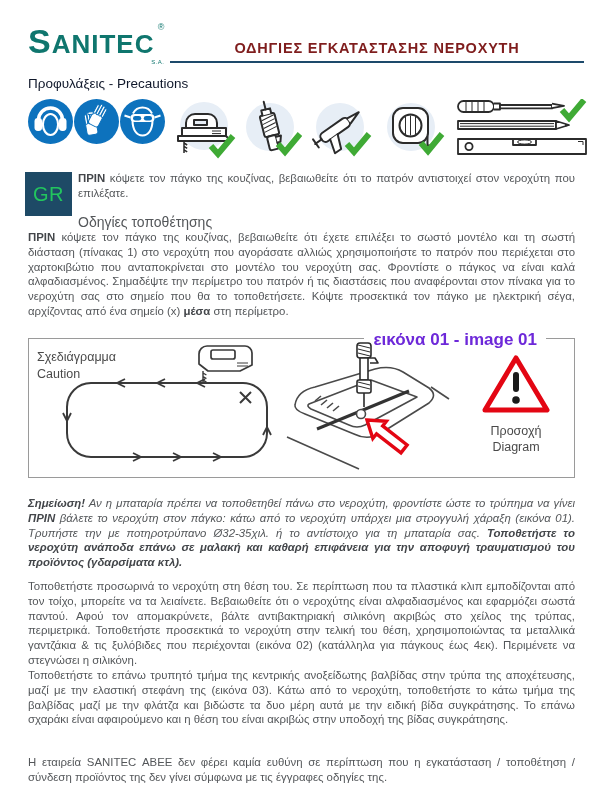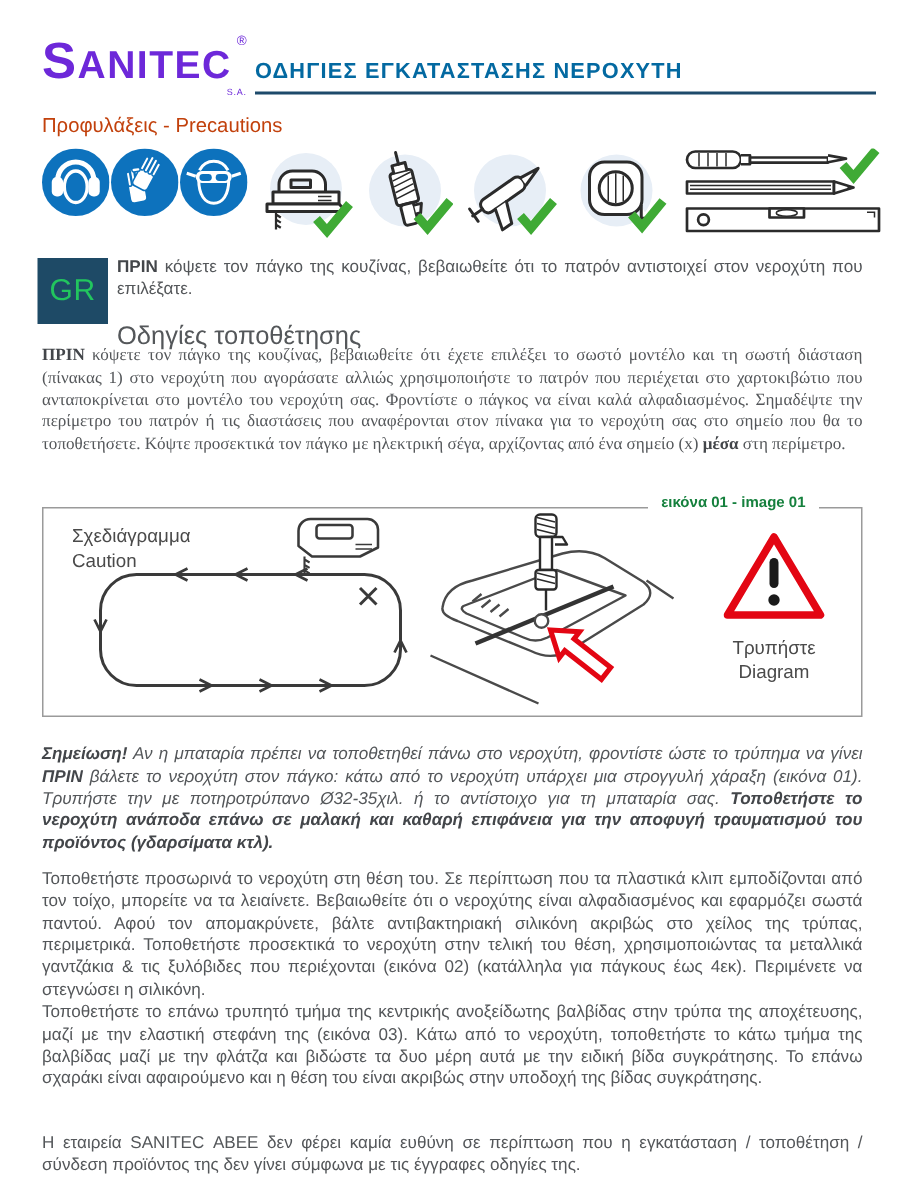--- a/index.html
+++ b/index.html
@@ -1,48 +1,48 @@
 <!DOCTYPE html>
 <html><head>
 <meta charset="utf-8">
 <style>
   * { margin:0; padding:0; box-sizing:border-box; }
   html,body { width:600px; height:800px; background:#ffffff; font-family:"Liberation Sans", sans-serif; }
   .page { position:relative; width:600px; height:800px; background:#fff; overflow:hidden; }
 
   
-  .logo { position:absolute; left:28px; top:24px; color:#6d28d9; }
+  .logo { position:absolute; left:28px; top:24px; color:#0f766e; }
   .logo-text { display:block; font-weight:700; font-size:26px; letter-spacing:1px; line-height:1; }
   .logo-text::first-letter { font-size:34px; }
   .logo-reg { position:absolute; top:-2px; right:-10px; font-size:9px; }
   .logo-sa { position:absolute; right:-10px; bottom:-7px; font-size:6px; letter-spacing:.5px; }
-  .doc-title { position:absolute; left:170px; top:40px; width:414px; text-align:left; color:#0369a1; font-weight:700; font-size:14.5px; letter-spacing:.8px; }
+  .doc-title { position:absolute; left:170px; top:40px; width:414px; text-align:center; color:#7f1d1d; font-weight:700; font-size:14.5px; letter-spacing:.8px; }
   .header-rule { position:absolute; left:170px; top:61px; width:414px; height:2px; background:#1d4a6b; }
 
-  .section-heading { position:absolute; left:28px; top:76px; font-size:13.5px; color:#c2410c; }
+  .section-heading { position:absolute; left:28px; top:76px; font-size:13.5px; color:#0f172a; }
 
   
   .icons-row { position:absolute; left:28px; top:99px; width:568px; height:62px; }
   .ico { position:absolute; top:0; }
   .chk { stroke:#3faa35; stroke-width:6; fill:none; stroke-linecap:butt; stroke-linejoin:miter; }
   .line { stroke:#2b2b2b; stroke-width:2; fill:#fff; stroke-linejoin:round; stroke-linecap:round; }
   .thin { stroke:#2b2b2b; stroke-width:1; fill:none; }
 
   
   .gr-badge { position:absolute; left:25px; top:172px; width:47px; height:44px; background:#1e4a66; color:#22c55e; font-size:20px; display:flex; align-items:center; justify-content:center; letter-spacing:.5px; }
   .body-txt { color:#54575a; font-size:11.4px; line-height:14.8px; text-align:justify; }
   .intro { position:absolute; left:78px; top:171px; width:497px; }
-  .install-heading { position:absolute; left:78px; top:214px; font-size:17px; color:#54575a; }
-  .p1 { position:absolute; left:28px; top:230px; width:547px;font-family:Liberation Serif, serif; }
+  .install-heading { position:absolute; left:78px; top:214px; font-size:14px; color:#54575a; }
+  .p1 { position:absolute; left:28px; top:230px; width:547px; }
   b { font-weight:700; color:#43464a;margin-top:37px; }
 
   
   .figure { position:absolute; left:28px; top:338px; width:547px; height:140px; border:1.5px solid #9a9a9a; }
-  .figure-label { position:absolute; top:-9px; right:28px; background:#fff; padding:0 9px; font-weight:700; font-size:10px; color:#15803d; }
-  .diagram-caption { position:absolute; left:19px; top:10px; font-size:12.5px; color:#4a4a4a; line-height:1.35; }
+  .figure-label { position:absolute; top:-9px; right:28px; background:#fff; padding:0 9px; font-weight:700; font-size:17px; color:#6d28d9; }
+  .diagram-caption { position:absolute; left:8px; top:10px; font-size:12.5px; color:#4a4a4a; line-height:1.35; }
   .diagram-svg { position:absolute; left:10px; top:2px; }
   .sink-svg { position:absolute; left:252px; top:2px; }
   .caution { position:absolute; left:428px; top:14px; width:118px; text-align:center; }
   .caution-text { font-size:12.5px; color:#4a4a4a; line-height:1.3; margin-top:4px; }
 
   .note { position:absolute; left:28px; top:496px; width:547px; font-style:italic; }
   .p2 { position:absolute; left:28px; top:579px; width:547px; }
   .p3 { position:absolute; left:28px; top:668px; width:547px; }
   .disclaimer { position:absolute; left:28px; top:755px; width:547px; }
 </style>
@@ -227,21 +227,21 @@
       </g>
     </svg>
 
     <div class="caution">
       <svg width="74" height="62" viewBox="0 0 74 62">
         <path d="M37,5 L68,57 H6 Z" fill="#fff" stroke="#e30613" stroke-width="5" stroke-linejoin="round"></path>
         <rect x="34" y="19" width="6" height="20" rx="3" fill="#1a1a1a"></rect>
         <circle cx="37" cy="47" r="3.8" fill="#1a1a1a"></circle>
       </svg>
       <div class="caution-text">
-        <div>Τρυπήστε</div>
+        <div>Προσοχή</div>
         <div>Diagram</div>
       </div>
     </div>
   </div>
 
   <p class="body-txt note"><b>Σημείωση!</b><span> Αν η μπαταρία πρέπει να τοποθετηθεί πάνω στο νεροχύτη, φροντίστε ώστε το τρύπημα να γίνει </span><b>ΠΡΙΝ</b><span> βάλετε το νεροχύτη στον πάγκο: κάτω από το νεροχύτη υπάρχει μια στρογγυλή χάραξη (εικόνα 01). Τρυπήστε την με ποτηροτρύπανο Ø32-35χιλ. ή το αντίστοιχο για τη μπαταρία σας. </span><b>Τοποθετήστε το νεροχύτη ανάποδα επάνω σε μαλακή και καθαρή επιφάνεια για την αποφυγή τραυματισμού του προϊόντος (γδαρσίματα κτλ).</b></p>
 
   <p class="body-txt p2">Τοποθετήστε προσωρινά το νεροχύτη στη θέση του. Σε περίπτωση που τα πλαστικά κλιπ εμποδίζονται από τον τοίχο, μπορείτε να τα λειαίνετε. Βεβαιωθείτε ότι ο νεροχύτης είναι αλφαδιασμένος και εφαρμόζει σωστά παντού. Αφού τον απομακρύνετε, βάλτε αντιβακτηριακή σιλικόνη ακριβώς στο χείλος της τρύπας, περιμετρικά. Τοποθετήστε προσεκτικά το νεροχύτη στην τελική του θέση, χρησιμοποιώντας τα μεταλλικά γαντζάκια &amp; τις ξυλόβιδες που περιέχονται (εικόνα 02) (κατάλληλα για πάγκους έως 4εκ). Περιμένετε να στεγνώσει η σιλικόνη.</p>
 
   <p class="body-txt p3">Τοποθετήστε το επάνω τρυπητό τμήμα της κεντρικής ανοξείδωτης βαλβίδας στην τρύπα της αποχέτευσης, μαζί με την ελαστική στεφάνη της (εικόνα 03). Κάτω από το νεροχύτη, τοποθετήστε το κάτω τμήμα της βαλβίδας μαζί με την φλάτζα και βιδώστε τα δυο μέρη αυτά με την ειδική βίδα συγκράτησης. Το επάνω σχαράκι είναι αφαιρούμενο και η θέση του είναι ακριβώς στην υποδοχή της βίδας συγκράτησης.</p>

